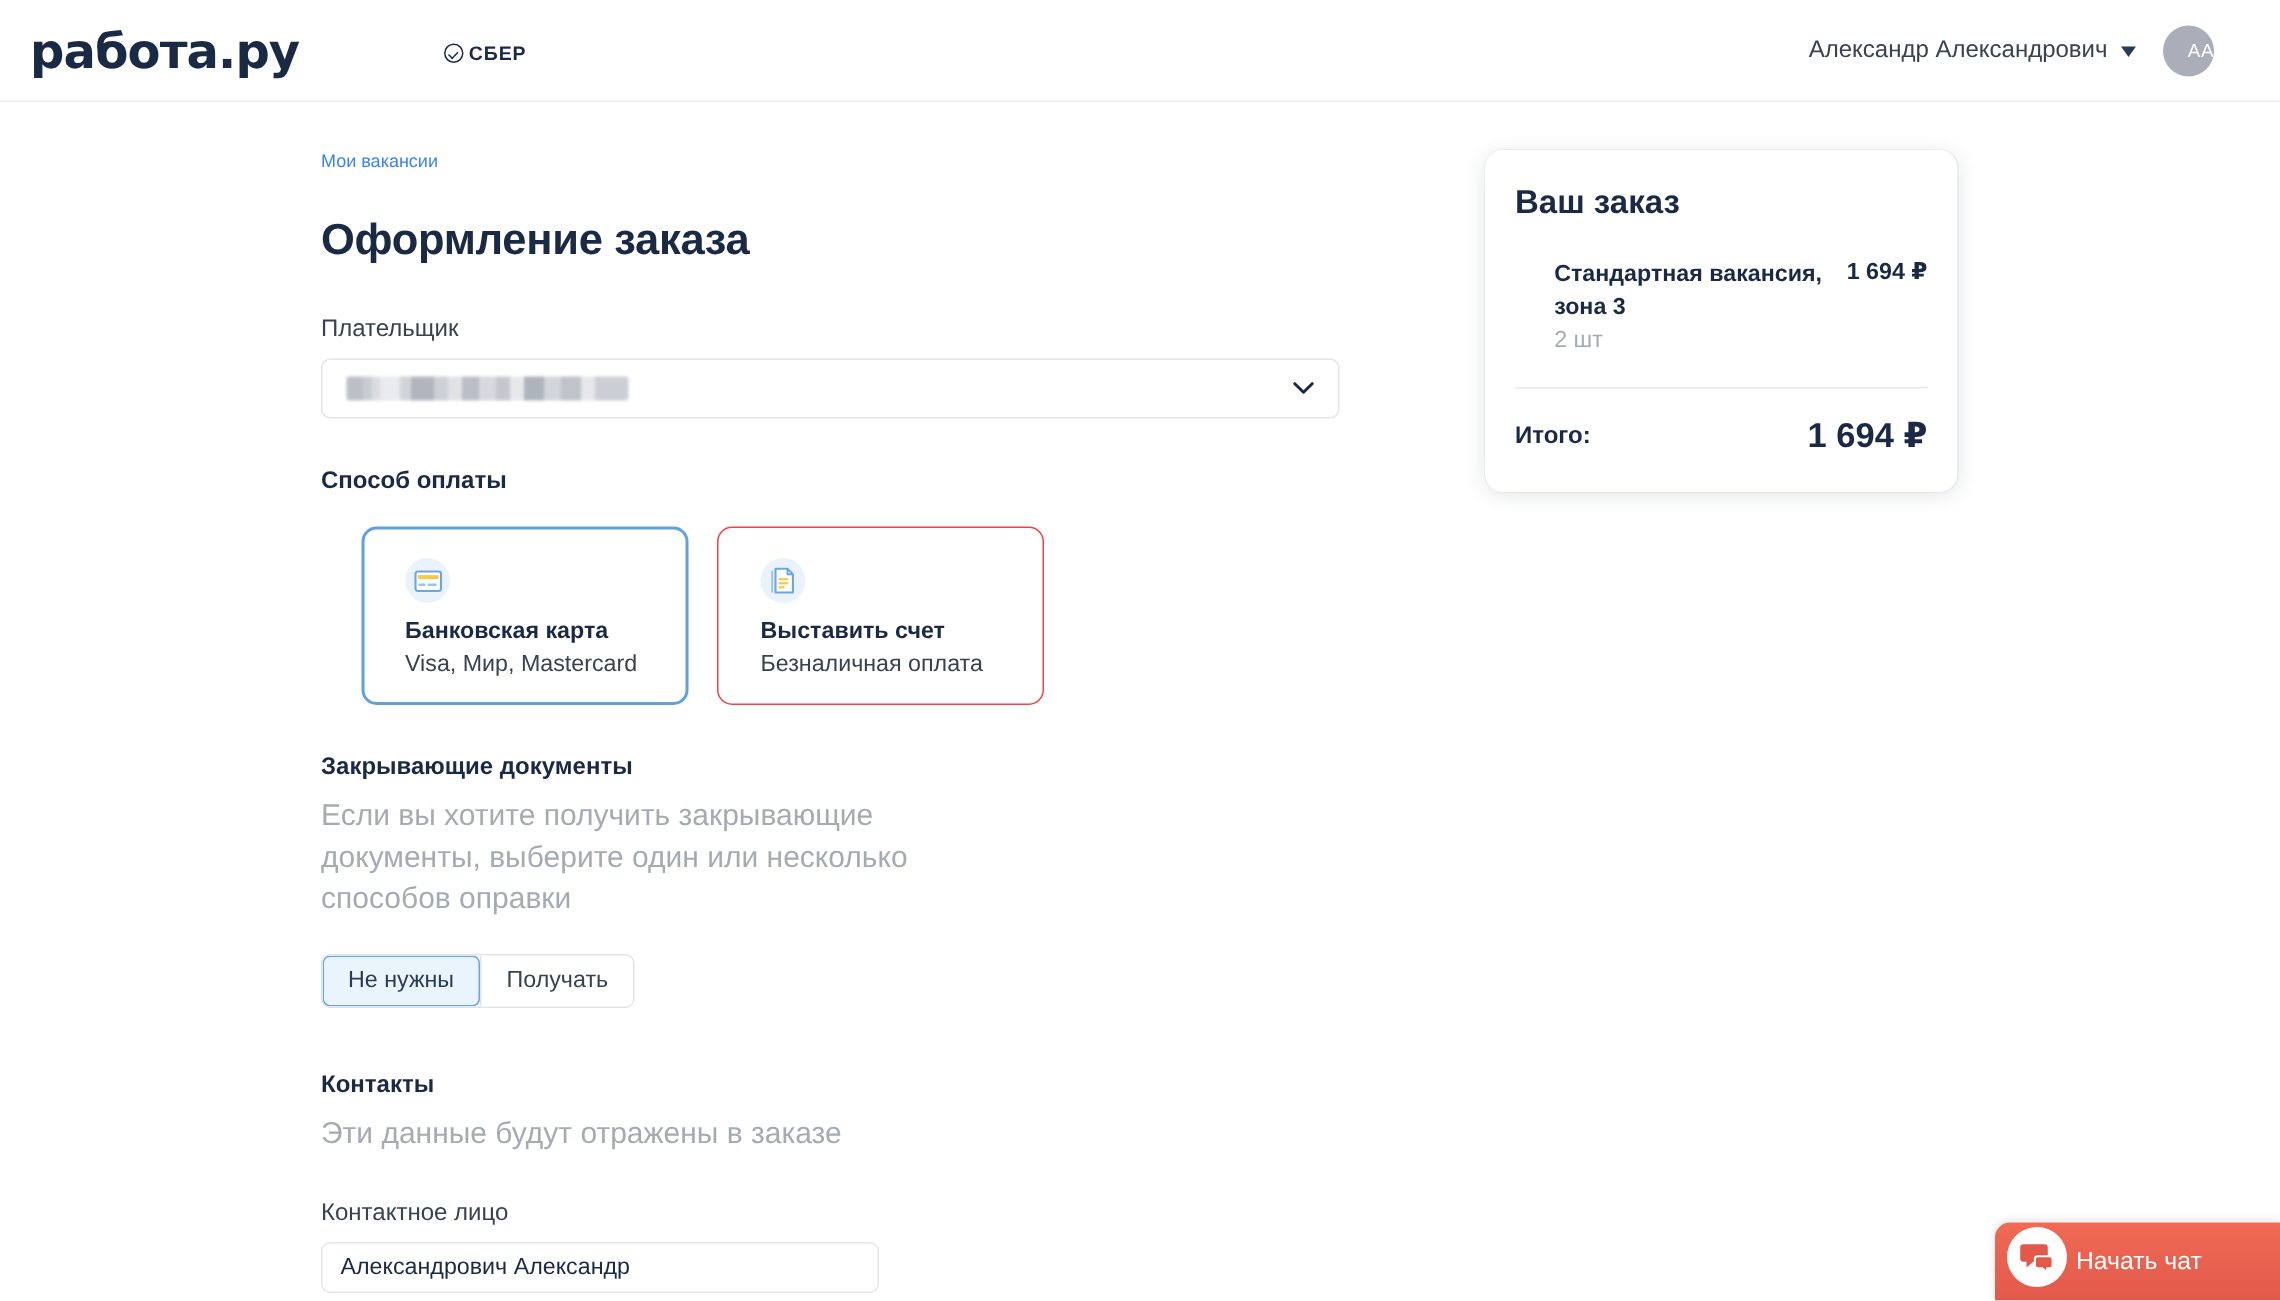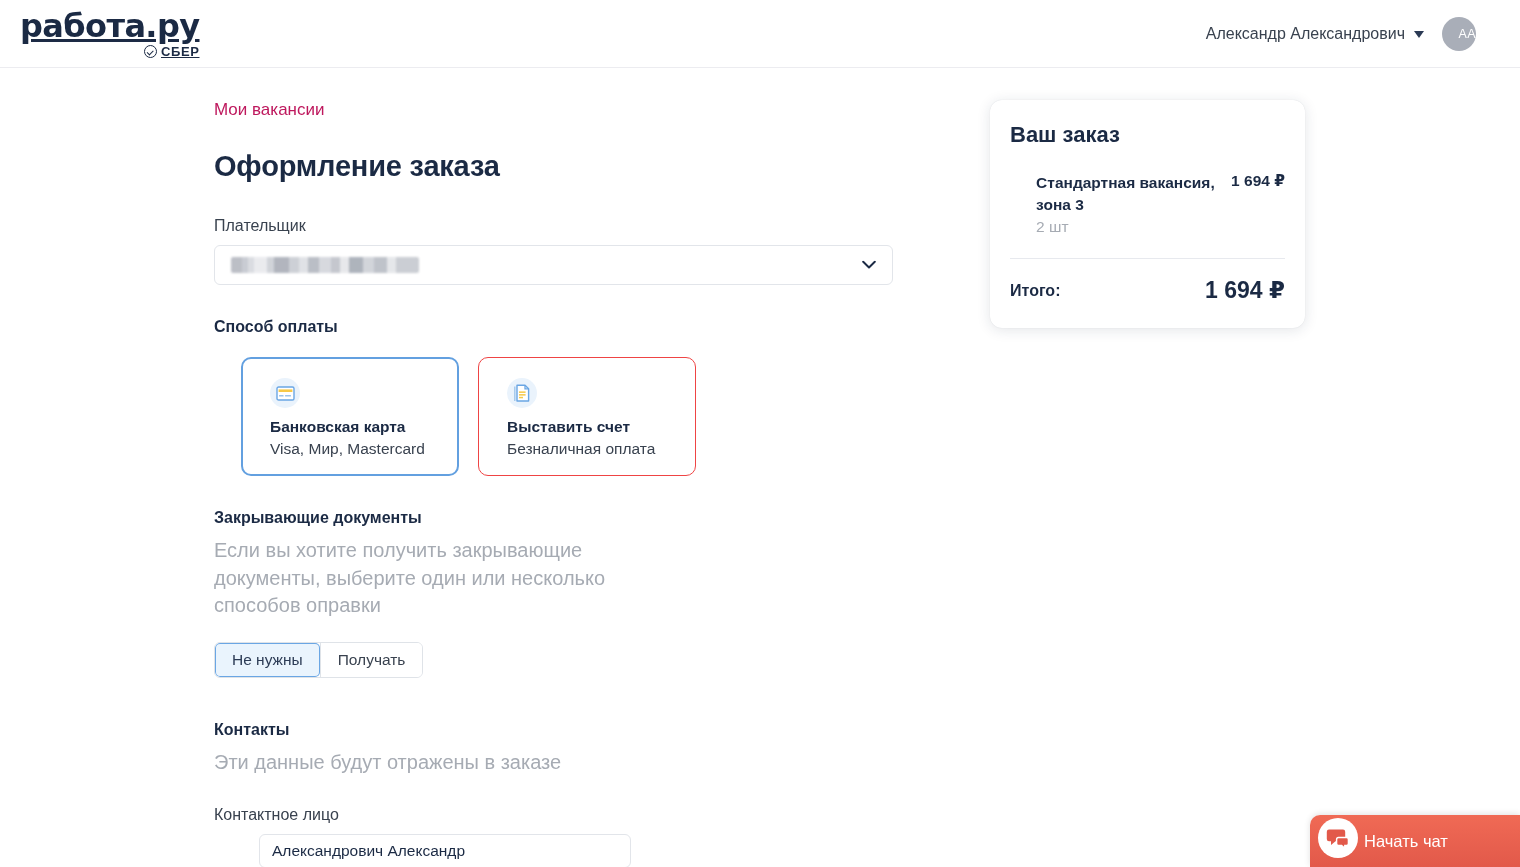--- a/index.html
+++ b/index.html
@@ -19,21 +19,21 @@
   .header {
     position: relative;
     height: 68px;
     background: #ffffff;
     border-bottom: 1px solid #ececf0;
     display: flex;
     align-items: center;
     justify-content: space-between;
     padding: 0 44px 0 20px;
   }
-  .brand { display: flex; flex-direction: column; align-items: flex-end; line-height: 1; text-decoration: underline; }
+  .brand { display: flex; flex-direction: row; align-items: center; line-height: 1; }
   .brand-logo {
     font-size: 32px;
     font-weight: 700;
     letter-spacing: -0.6px;
     color: #1b2a44;
     font-family: "DejaVu Sans", sans-serif;
   }
   .brand-sub {
     display: flex; align-items: center; gap: 4px;
     margin-top: 3px; margin-left: 96px;
@@ -79,21 +79,21 @@
     left: 214px; top: 32px;
     width: 690px;
   }
   .side-col {
     position: absolute;
     left: 990px; top: 32px;
     width: 315px;
   }
 
   .breadcrumb {
-    font-size: 17px; color: #be185d; cursor: pointer;
+    font-size: 12px; color: #3b82f6; cursor: pointer;
     margin: 0 0 30px 0;
   }
   .page-title {
     font-size: 29px; font-weight: 700; color: #1b2a44;
     letter-spacing: -0.2px; margin: 0 0 34px 0;
   }
 
   .field-label { font-size: 16px; color: #39424f; margin: 0 0 10px 0; }
 
   
@@ -176,21 +176,20 @@
 
   
   .text-input {
     width: 372px; height: 34px;
     border: 1px solid #e2e5ea; border-radius: 6px;
     background: #fff;
     padding: 0 12px;
     font-size: 15.5px; color: #1b2a44;
     font-family: inherit;
     outline: none;
-    margin-left: 45px;
   }
 
   
   .order-card {
     width: 315px;
     background: #ffffff;
     border-radius: 12px;
     box-shadow: 0 2px 14px rgba(23,38,65,0.12), 0 0 1px rgba(23,38,65,0.14);
     padding: 22px 20px 24px 20px;
   }
@@ -203,21 +202,21 @@
   .order-item-qty { font-size: 15.5px; color: #a6abb3; margin-top: 2px; }
   .order-item-price { font-size: 15.5px; font-weight: 700; color: #1b2a44; white-space: nowrap; }
   .order-divider { height: 1px; background: #e7e9ee; margin: 22px 0 18px 0; }
   .order-total { display: flex; align-items: center; justify-content: space-between; }
   .order-total-label { font-size: 16px; font-weight: 700; color: #1b2a44; }
   .order-total-value { font-size: 23px; font-weight: 700; color: #1b2a44; white-space: nowrap; }
 
   
   .chat-widget {
     position: absolute; right: 0; bottom: 0;
-    width: 210px; height: 52px;
+    width: 190px; height: 52px;
     background: linear-gradient(180deg, #f06a55 0%, #e2594a 100%);
     border-top-left-radius: 10px;
     display: flex; align-items: center;
     padding-left: 54px;
     cursor: pointer;
     box-shadow: 0 -1px 6px rgba(0,0,0,0.12);
   }
   .chat-label { color: #ffffff; font-size: 16.5px; }
   .chat-bubble-circle {
     position: absolute; left: 8px; top: 3px;

